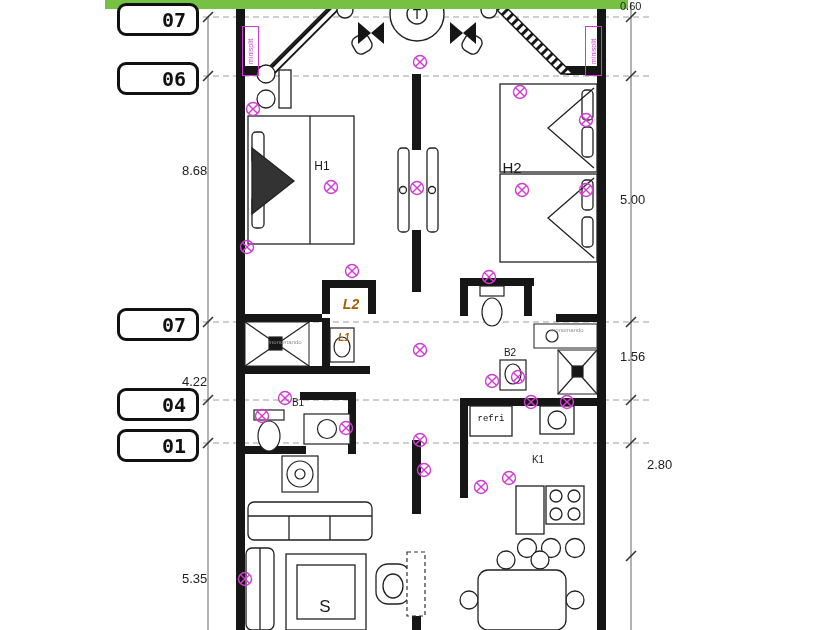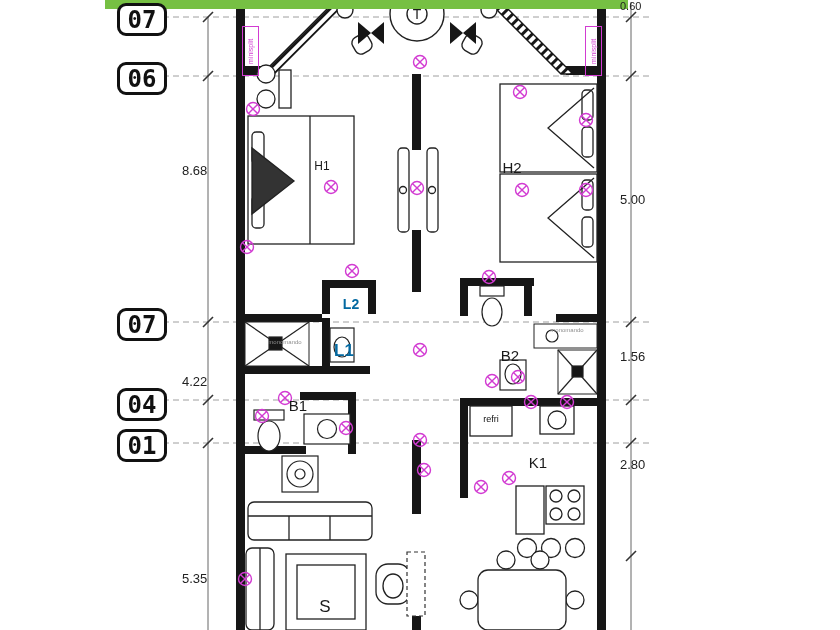--- a/index.html
+++ b/index.html
@@ -2,31 +2,31 @@
 <html><head>
 <meta charset="utf-8">
 <style>
   html,body{margin:0;padding:0;background:#fff;}
   .canvas{position:relative;width:840px;height:630px;background:#fff;overflow:hidden;
           font-family:"Liberation Sans",sans-serif;}
   svg{position:absolute;left:0;top:0;z-index:1;}
   .greenbar{position:absolute;left:105px;top:0;width:523px;height:9px;background:#76c043;z-index:3;}
   .bubble{position:absolute;left:117px;width:44px;height:27px;border:3px solid #111;border-radius:9px;
           background:#fff;display:flex;align-items:center;justify-content:center;
-          font-family:"DejaVu Sans Mono",monospace;font-weight:700;font-size:24px;color:#111;z-index:5;}
+          font-family:"DejaVu Sans Mono",monospace;font-weight:700;font-size:20px;color:#111;z-index:5;padding-left:32px;}
   .b07{top:3px}.b06{top:62px}.b05{top:308px}.b04{top:388px}.b03{top:429px}
   .dim{position:absolute;width:40px;font-size:13px;color:#222;z-index:4;}
-  .lbl{position:absolute;text-align:center;color:#1a1a1a;z-index:4;font-size:15px;}
-  .magenta{color:#0369a1;}
+  .lbl{position:absolute;text-align:center;color:#1a1a1a;z-index:4;font-size:10px;}
+  .magenta{color:#a16207;font-style:italic;}
   .vert-tag{position:absolute;width:15px;height:48px;border:1px solid #d23bd2;color:#d23bd2;
             font-size:7px;display:flex;align-items:center;justify-content:center;
             writing-mode:vertical-rl;transform:rotate(180deg);z-index:4;background:transparent;}
   .tiny{position:absolute;font-size:6px;color:#8f8f8f;z-index:4;text-align:center;width:46px;}
   .fridge{position:absolute;left:470px;top:414px;width:42px;text-align:center;
-          font-size:9px;color:#111;z-index:4;font-family:Liberation Sans, sans-serif;}
+          font-size:9px;color:#111;z-index:4;font-family:Liberation Mono, monospace;}
 </style>
 </head>
 <body>
 
 <div class="canvas">
 
   <svg width="840" height="630" viewBox="0 0 840 630">
     <defs>
       <pattern id="hatchP" patternUnits="userSpaceOnUse" width="7" height="7" patternTransform="rotate(45)">
         <rect width="7" height="7" fill="#ffffff"></rect>
@@ -281,27 +281,27 @@
   <div class="bubble b05">07</div>
   <div class="bubble b04">04</div>
   <div class="bubble b03">01</div>
 
   <div class="dim" style="left:182px;top:163px">8.68</div>
   <div class="dim" style="left:182px;top:374px">4.22</div>
   <div class="dim" style="left:182px;top:571px">5.35</div>
   <div class="dim" style="left:620px;top:0;font-size:11px">0.60</div>
   <div class="dim" style="left:620px;top:192px">5.00</div>
   <div class="dim" style="left:620px;top:349px">1.56</div>
-  <div class="dim" style="left:620px;top:457px">2.80</div>
+  <div class="dim" style="left:647px;top:457px">2.80</div>
 
   <div class="lbl" style="left:409px;top:6px;width:16px;font-size:14px">T</div>
   <div class="lbl" style="left:304px;top:159px;width:36px;font-size:12px">H1</div>
   <div class="lbl" style="left:494px;top:159px;width:36px;font-size:15px">H2</div>
   <div class="lbl magenta" style="left:336px;top:296px;width:30px;font-size:14px;font-weight:bold">L2</div>
-  <div class="lbl magenta" style="left:330px;top:341px;width:28px;font-size:17px;font-weight:bold">L1</div>
+  <div class="lbl magenta" style="left:330px;top:332px;width:28px;font-size:10px;font-weight:bold">L1</div>
   <div class="lbl" style="left:280px;top:397px;width:36px">B1</div>
   <div class="lbl" style="left:492px;top:347px;width:36px">B2</div>
   <div class="lbl" style="left:520px;top:454px;width:36px">K1</div>
   <div class="lbl" style="left:314px;top:597px;width:22px;font-size:17px">S</div>
 
   <div class="vert-tag" style="left:242px;top:26px">minisplit</div>
   <div class="vert-tag" style="left:585px;top:26px">minisplit</div>
   <div class="fridge">refri</div>
   <div class="tiny" style="left:262px;top:339px">monomando</div>
   <div class="tiny" style="left:544px;top:327px">monomando</div>

